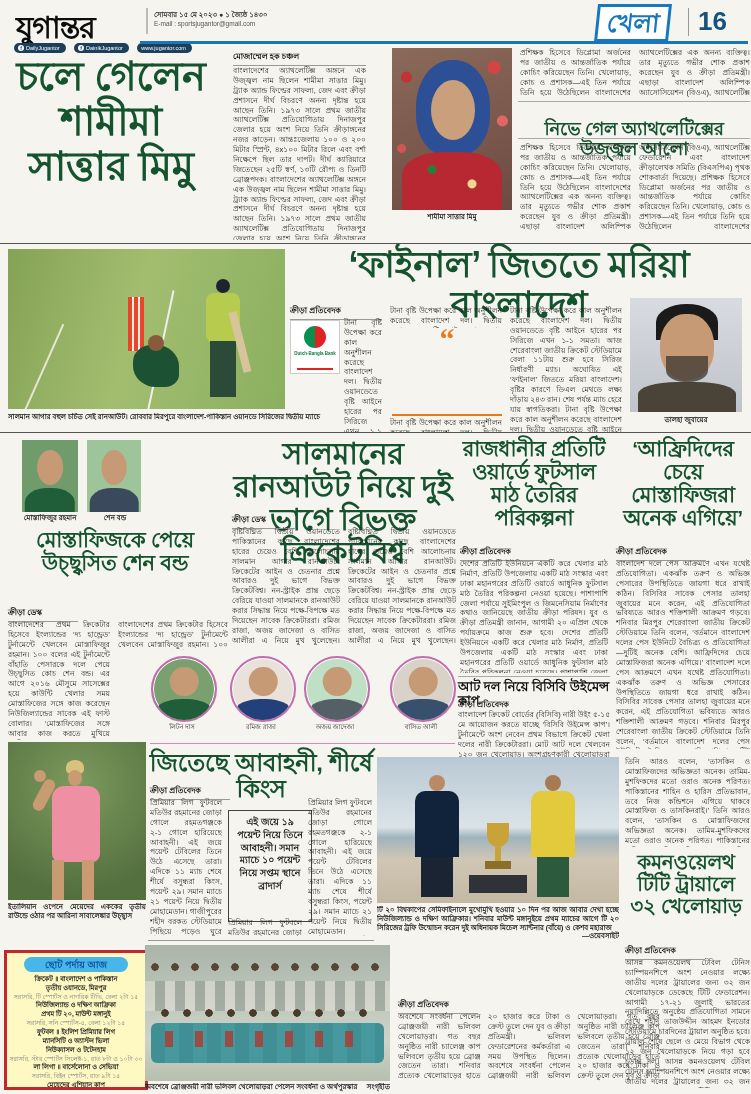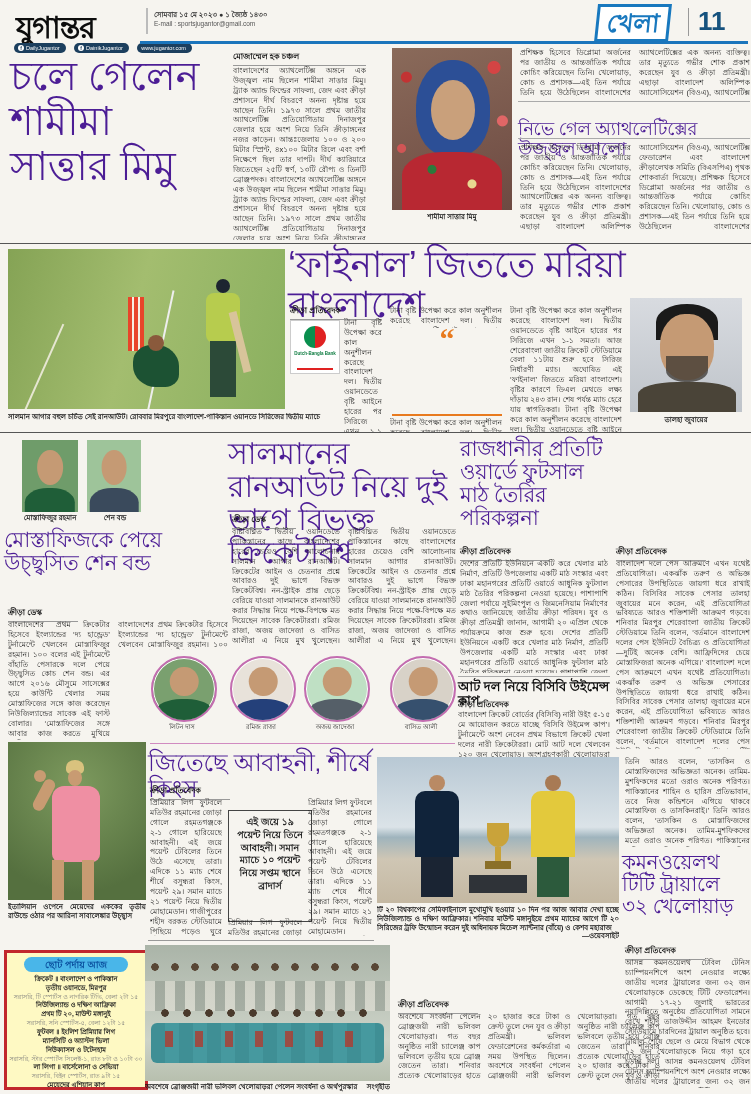--- a/index.html
+++ b/index.html
@@ -1,19 +1,19 @@
 <!DOCTYPE html>
 <html><head>
 <meta charset="utf-8">
 <style>
   html,body{margin:0;padding:0;background:#888;}
   #page{position:relative;width:751px;height:1094px;background:#f6f4ef;margin:0 auto;
         font-family:"Liberation Sans",sans-serif;overflow:hidden;color:#1b1b1b;}
   .abs{position:absolute;}
-  .hl{font-weight:normal;color:#4c1d95;line-height:1.1;letter-spacing:-.3px;}
+  .hl{font-weight:bold;color:#14532d;text-align:center;line-height:1.1;letter-spacing:-.3px;}
   .body-txt{font-size:7.5px;line-height:1.32;text-align:justify;color:#1c1c1c;overflow:hidden;}
   .cols2{column-count:2;column-gap:8px;}
   .cols3{column-count:3;column-gap:7px;}
   .byline{font-size:8px;font-weight:bold;color:#111;border-bottom:1px solid #999;padding-bottom:2px;}
   .caption{font-size:7px;font-weight:bold;color:#1a1a1a;line-height:1.25;overflow:hidden;}
   .photo{position:absolute;overflow:hidden;background:#ccc;}
   .rule{position:absolute;background:#555;height:1px;}
   .person{position:absolute;overflow:hidden;background:var(--bg,#aab);}
   .person i{position:absolute;left:50%;top:14%;width:46%;height:48%;transform:translateX(-50%);
             border-radius:50%;background:#c59a74;}
@@ -38,21 +38,21 @@
     <span class="badge"><span class="fb">f</span><span>DailyJugantor</span></span>
     <span class="badge"><span class="fb">f</span><span>DainikJugantor</span></span>
     <span class="badge"><span>www.jugantor.com</span></span>
   </div>
   <div class="abs" style="left:146px;top:8px;width:2px;height:26px;background:#bbb;"></div>
   <div class="abs" style="left:154px;top:9px;font-size:7px;font-weight:bold;color:#333;">সোমবার ১৫ মে ২০২৩ ● ১ জ্যৈষ্ঠ ১৪৩০</div>
   <div class="abs" style="left:154px;top:20px;font-size:6.5px;color:#555;">E-mail : sportsjugantor@gmail.com</div>
   <div class="abs" style="left:596px;top:4px;transform:skewX(-6deg);border:3px solid #1878be;background:#fff;
        color:#1878be;font-weight:900;font-size:25px;padding:0 8px;line-height:32px;">খেলা</div>
   <div class="abs" style="left:688px;top:8px;width:1px;height:28px;background:#999;"></div>
-  <div class="abs" style="left:698px;top:6px;font-size:26px;font-weight:bold;color:#16527e;">11</div>
+  <div class="abs" style="left:698px;top:6px;font-size:26px;font-weight:bold;color:#16527e;">16</div>
   <div class="abs" style="left:140px;top:41px;width:608px;height:3px;background:#1b75bc;"></div>
 
   <div class="abs hl" style="left:10px;top:54px;width:202px;font-size:40px;line-height:1.12;">চলে গেলেন শামীমা সাত্তার মিমু</div>
   <div class="abs byline" style="left:233px;top:50px;width:133px;">মোজাম্মেল হক চঞ্চল</div>
   <div class="abs body-txt" style="left:233px;top:66px;width:133px;height:174px;">বাংলাদেশের অ্যাথলেটিক্স অঙ্গনে এক উজ্জ্বল নাম ছিলেন শামীমা সাত্তার মিমু। ট্র্যাক অ্যান্ড ফিল্ডের সাফল্য, জেদ এবং ক্রীড়া প্রশাসনে দীর্ঘ বিচরণে অনন্য দৃষ্টান্ত হয়ে আছেন তিনি। ১৯৭৩ সালে প্রথম জাতীয় অ্যাথলেটিক্স প্রতিযোগিতায় দিনাজপুর জেলার হয়ে অংশ নিয়ে তিনি ক্রীড়াঙ্গনের নজর কাড়েন। আন্তঃজেলায় ১০০ ও ২০০ মিটার স্প্রিন্ট, ৪x১০০ মিটার রিলে এবং বর্শা নিক্ষেপে ছিল তার দাপট। দীর্ঘ ক্যারিয়ারে জিতেছেন ২৫টি স্বর্ণ, ১৩টি রৌপ্য ও তিনটি ব্রোঞ্জপদক। বাংলাদেশের অ্যাথলেটিক্স অঙ্গনে এক উজ্জ্বল নাম ছিলেন শামীমা সাত্তার মিমু। ট্র্যাক অ্যান্ড ফিল্ডের সাফল্য, জেদ এবং ক্রীড়া প্রশাসনে দীর্ঘ বিচরণে অনন্য দৃষ্টান্ত হয়ে আছেন তিনি। ১৯৭৩ সালে প্রথম জাতীয় অ্যাথলেটিক্স প্রতিযোগিতায় দিনাজপুর জেলার হয়ে অংশ নিয়ে তিনি ক্রীড়াঙ্গনের নজর কাড়েন। আন্তঃজেলায় ১০০ ও ২০০ মিটার স্প্রিন্ট, ৪x১০০ মিটার রিলে এবং বর্শা নিক্ষেপে ছিল তার দাপট। দীর্ঘ ক্যারিয়ারে জিতেছেন ২৫টি স্বর্ণ, ১৩টি রৌপ্য ও তিনটি ব্রোঞ্জপদক। বাংলাদেশের অ্যাথলেটিক্স অঙ্গনে এক উজ্জ্বল নাম ছিলেন শামীমা সাত্তার মিমু। ট্র্যাক অ্যান্ড ফিল্ডের সাফল্য, জেদ এবং ক্রীড়া প্রশাসনে দীর্ঘ বিচরণে অনন্য দৃষ্টান্ত হয়ে আছেন তিনি। ১৯৭৩ সালে প্রথম জাতীয় অ্যাথলেটিক্স প্রতিযোগিতায় দিনাজপুর জেলার হয়ে অংশ নিয়ে তিনি ক্রীড়াঙ্গনের নজর কাড়েন। আন্তঃজেলায় ১০০ ও ২০০ মিটার স্প্রিন্ট, ৪x১০০ মিটার রিলে এবং বর্শা নিক্ষেপে ছিল তার দাপট। দীর্ঘ ক্যারিয়ারে জিতেছেন ২৫টি স্বর্ণ, ১৩টি রৌপ্য ও তিনটি ব্রোঞ্জপদক।</div>
 
   <div class="photo" style="left:392px;top:48px;width:120px;height:162px;
        background:radial-gradient(circle at 12% 18%,#c23333 0 5px,transparent 6px),
                   radial-gradient(circle at 85% 12%,#d44444 0 6px,transparent 7px),
                   radial-gradient(circle at 92% 45%,#e06666 0 5px,transparent 6px),
@@ -161,20 +161,21 @@
   <div class="rule" style="left:150px;top:743px;width:305px;background:#d08ac0;"></div>
 
   <div class="abs hl" style="left:460px;top:437px;width:148px;font-size:21px;">রাজধানীর প্রতিটি ওয়ার্ডে ফুটসাল মাঠ তৈরির পরিকল্পনা</div>
   <div class="abs byline" style="left:460px;top:545px;width:90px;">ক্রীড়া প্রতিবেদক</div>
   <div class="abs body-txt" style="left:460px;top:559px;width:148px;height:114px;">দেশের প্রতিটি ইউনিয়নে একটি করে খেলার মাঠ নির্মাণ, প্রতিটি উপজেলায় একটি মাঠ সংস্কার এবং ঢাকা মহানগরের প্রতিটি ওয়ার্ডে আধুনিক ফুটসাল মাঠ তৈরির পরিকল্পনা নেওয়া হয়েছে। পাশাপাশি জেলা পর্যায়ে সুইমিংপুল ও জিমনেসিয়াম নির্মাণের কথাও জানিয়েছে জাতীয় ক্রীড়া পরিষদ। যুব ও ক্রীড়া প্রতিমন্ত্রী জানান, আগামী ২০ এপ্রিল থেকে পর্যায়ক্রমে কাজ শুরু হবে। দেশের প্রতিটি ইউনিয়নে একটি করে খেলার মাঠ নির্মাণ, প্রতিটি উপজেলায় একটি মাঠ সংস্কার এবং ঢাকা মহানগরের প্রতিটি ওয়ার্ডে আধুনিক ফুটসাল মাঠ তৈরির পরিকল্পনা নেওয়া হয়েছে। পাশাপাশি জেলা পর্যায়ে সুইমিংপুল ও জিমনেসিয়াম নির্মাণের কথাও জানিয়েছে জাতীয় ক্রীড়া পরিষদ। যুব ও ক্রীড়া প্রতিমন্ত্রী জানান, আগামী ২০ এপ্রিল থেকে পর্যায়ক্রমে কাজ শুরু হবে। দেশের প্রতিটি ইউনিয়নে একটি করে খেলার মাঠ নির্মাণ, প্রতিটি উপজেলায় একটি মাঠ সংস্কার এবং ঢাকা মহানগরের প্রতিটি ওয়ার্ডে আধুনিক ফুটসাল মাঠ তৈরির পরিকল্পনা নেওয়া হয়েছে। পাশাপাশি জেলা পর্যায়ে সুইমিংপুল ও জিমনেসিয়াম নির্মাণের কথাও জানিয়েছে জাতীয় ক্রীড়া পরিষদ। যুব ও ক্রীড়া প্রতিমন্ত্রী জানান, আগামী ২০ এপ্রিল থেকে পর্যায়ক্রমে কাজ শুরু হবে।</div>
   <div class="rule" style="left:458px;top:676px;width:152px;background:#aaa;"></div>
   <div class="abs" style="left:458px;top:680px;width:152px;font-size:13px;font-weight:bold;color:#0d0d0d;line-height:1.1;">আট দল নিয়ে বিসিবি উইমেন্স কাপ</div>
   <div class="abs byline" style="left:458px;top:698px;width:90px;border-bottom:none;">ক্রীড়া প্রতিবেদক</div>
   <div class="abs body-txt" style="left:458px;top:710px;width:152px;height:58px;">বাংলাদেশ ক্রিকেট বোর্ডের (বিসিবি) নারী উইং ৫-১৫ মে আয়োজন করতে যাচ্ছে ‘বিসিবি উইমেন্স কাপ’। টুর্নামেন্টে অংশ নেবেন প্রথম বিভাগে ক্রিকেট খেলা দলের নারী ক্রিকেটাররা। মোট আট দলে খেলবেন ১২০ জন খেলোয়াড়। অংশগ্রহণকারী খেলোয়াড়রা পুরো টুর্নামেন্টের জন্য পাবেন ২৫ হাজার টাকা করে। পারফরম্যান্সের ভিত্তিতে বিভিন্ন ক্যাটাগরিতে থাকছে পুরস্কার। বাংলাদেশ ক্রিকেট বোর্ডের (বিসিবি) নারী উইং ৫-১৫ মে আয়োজন করতে যাচ্ছে ‘বিসিবি উইমেন্স কাপ’। টুর্নামেন্টে অংশ নেবেন প্রথম বিভাগে ক্রিকেট খেলা দলের নারী ক্রিকেটাররা। মোট আট দলে খেলবেন ১২০ জন খেলোয়াড়। অংশগ্রহণকারী খেলোয়াড়রা পুরো টুর্নামেন্টের জন্য পাবেন ২৫ হাজার টাকা করে। পারফরম্যান্সের ভিত্তিতে বিভিন্ন ক্যাটাগরিতে থাকছে পুরস্কার।</div>
 
+  <div class="abs hl" style="left:616px;top:437px;width:134px;font-size:21px;">‘আফ্রিদিদের চেয়ে মোস্তাফিজরা অনেক এগিয়ে’</div>
   <div class="abs byline" style="left:616px;top:545px;width:90px;">ক্রীড়া প্রতিবেদক</div>
   <div class="abs body-txt" style="left:616px;top:559px;width:134px;height:190px;">বাংলাদেশ দলে পেস আক্রমণে এখন যথেষ্ট প্রতিযোগিতা। একঝাঁক তরুণ ও অভিজ্ঞ পেসারের উপস্থিতিতে জায়গা ধরে রাখাই কঠিন। বিসিবির সাবেক পেসার তালহা জুবায়ের মনে করেন, এই প্রতিযোগিতা ভবিষ্যতে আরও শক্তিশালী আক্রমণ গড়বে। শনিবার মিরপুর শেরেবাংলা জাতীয় ক্রিকেট স্টেডিয়ামে তিনি বলেন, ‘বর্তমানে বাংলাদেশ দলের পেস ইউনিটে বৈচিত্র্য ও প্রতিযোগিতা—দুটিই অনেক বেশি। আফ্রিদিদের চেয়ে মোস্তাফিজরা অনেক এগিয়ে।’ বাংলাদেশ দলে পেস আক্রমণে এখন যথেষ্ট প্রতিযোগিতা। একঝাঁক তরুণ ও অভিজ্ঞ পেসারের উপস্থিতিতে জায়গা ধরে রাখাই কঠিন। বিসিবির সাবেক পেসার তালহা জুবায়ের মনে করেন, এই প্রতিযোগিতা ভবিষ্যতে আরও শক্তিশালী আক্রমণ গড়বে। শনিবার মিরপুর শেরেবাংলা জাতীয় ক্রিকেট স্টেডিয়ামে তিনি বলেন, ‘বর্তমানে বাংলাদেশ দলের পেস ইউনিটে বৈচিত্র্য ও প্রতিযোগিতা—দুটিই অনেক বেশি। আফ্রিদিদের চেয়ে মোস্তাফিজরা অনেক এগিয়ে।’ বাংলাদেশ দলে পেস আক্রমণে এখন যথেষ্ট প্রতিযোগিতা। একঝাঁক তরুণ ও অভিজ্ঞ পেসারের উপস্থিতিতে জায়গা ধরে রাখাই কঠিন। বিসিবির সাবেক পেসার তালহা জুবায়ের মনে করেন, এই প্রতিযোগিতা ভবিষ্যতে আরও শক্তিশালী আক্রমণ গড়বে। শনিবার মিরপুর শেরেবাংলা জাতীয় ক্রিকেট স্টেডিয়ামে তিনি বলেন, ‘বর্তমানে বাংলাদেশ দলের পেস ইউনিটে বৈচিত্র্য ও প্রতিযোগিতা—দুটিই অনেক বেশি। আফ্রিদিদের চেয়ে মোস্তাফিজরা অনেক এগিয়ে।’</div>
 
   <div class="abs hl" style="left:148px;top:750px;width:226px;font-size:24px;">জিতেছে আবাহনী, শীর্ষে কিংস</div>
   <div class="abs byline" style="left:150px;top:784px;width:80px;">ক্রীড়া প্রতিবেদক</div>
   <div class="abs body-txt" style="left:150px;top:798px;width:72px;height:138px;">প্রিমিয়ার লিগ ফুটবলে মতিউর রহমানের জোড়া গোলে রহমতগঞ্জকে ২-১ গোলে হারিয়েছে আবাহনী। এই জয়ে পয়েন্ট টেবিলের তিনে উঠে এসেছে তারা। এদিকে ১১ ম্যাচ শেষে শীর্ষে বসুন্ধরা কিংস, পয়েন্ট ২৯। সমান ম্যাচে ২১ পয়েন্ট নিয়ে দ্বিতীয় মোহামেডান। গাজীপুরের শহীদ বরকত স্টেডিয়ামে পিছিয়ে পড়েও ঘুরে দাঁড়িয়ে জিতেছে আরামবাগ। প্রিমিয়ার লিগ ফুটবলে মতিউর রহমানের জোড়া গোলে রহমতগঞ্জকে ২-১ গোলে হারিয়েছে আবাহনী। এই জয়ে পয়েন্ট টেবিলের তিনে উঠে এসেছে তারা। এদিকে ১১ ম্যাচ শেষে শীর্ষে বসুন্ধরা কিংস, পয়েন্ট ২৯। সমান ম্যাচে ২১ পয়েন্ট নিয়ে দ্বিতীয় মোহামেডান। গাজীপুরের শহীদ বরকত স্টেডিয়ামে পিছিয়ে পড়েও ঘুরে দাঁড়িয়ে জিতেছে আরামবাগ। প্রিমিয়ার লিগ ফুটবলে মতিউর রহমানের জোড়া গোলে রহমতগঞ্জকে ২-১ গোলে হারিয়েছে আবাহনী। এই জয়ে পয়েন্ট টেবিলের তিনে উঠে এসেছে তারা। এদিকে ১১ ম্যাচ শেষে শীর্ষে বসুন্ধরা কিংস, পয়েন্ট ২৯। সমান ম্যাচে ২১ পয়েন্ট নিয়ে দ্বিতীয় মোহামেডান। গাজীপুরের শহীদ বরকত স্টেডিয়ামে পিছিয়ে পড়েও ঘুরে দাঁড়িয়ে জিতেছে আরামবাগ।</div>
   <div class="abs" style="left:228px;top:810px;width:72px;height:100px;border:1px solid #444;padding:5px;
        font-size:9.5px;font-weight:bold;text-align:center;line-height:1.35;color:#222;background:#f6f4ef;overflow:hidden;">এই জয়ে ১৯ পয়েন্ট নিয়ে তিনে আবাহনী। সমান ম্যাচে ১০ পয়েন্ট নিয়ে সপ্তম স্থানে ব্রাদার্স</div>
   <div class="abs body-txt" style="left:228px;top:918px;width:74px;height:18px;">প্রিমিয়ার লিগ ফুটবলে মতিউর রহমানের জোড়া গোলে রহমতগঞ্জকে ২-১ গোলে হারিয়েছে আবাহনী। এই জয়ে পয়েন্ট টেবিলের তিনে উঠে এসেছে তারা। এদিকে ১১ ম্যাচ শেষে শীর্ষে বসুন্ধরা কিংস, পয়েন্ট ২৯। সমান ম্যাচে ২১ পয়েন্ট নিয়ে দ্বিতীয় মোহামেডান। গাজীপুরের শহীদ বরকত স্টেডিয়ামে পিছিয়ে পড়েও ঘুরে দাঁড়িয়ে জিতেছে আরামবাগ।</div>
   <div class="abs body-txt" style="left:308px;top:798px;width:64px;height:138px;">প্রিমিয়ার লিগ ফুটবলে মতিউর রহমানের জোড়া গোলে রহমতগঞ্জকে ২-১ গোলে হারিয়েছে আবাহনী। এই জয়ে পয়েন্ট টেবিলের তিনে উঠে এসেছে তারা। এদিকে ১১ ম্যাচ শেষে শীর্ষে বসুন্ধরা কিংস, পয়েন্ট ২৯। সমান ম্যাচে ২১ পয়েন্ট নিয়ে দ্বিতীয় মোহামেডান। গাজীপুরের শহীদ বরকত স্টেডিয়ামে পিছিয়ে পড়েও ঘুরে দাঁড়িয়ে জিতেছে আরামবাগ। প্রিমিয়ার লিগ ফুটবলে মতিউর রহমানের জোড়া গোলে রহমতগঞ্জকে ২-১ গোলে হারিয়েছে আবাহনী। এই জয়ে পয়েন্ট টেবিলের তিনে উঠে এসেছে তারা। এদিকে ১১ ম্যাচ শেষে শীর্ষে বসুন্ধরা কিংস, পয়েন্ট ২৯। সমান ম্যাচে ২১ পয়েন্ট নিয়ে দ্বিতীয় মোহামেডান। গাজীপুরের শহীদ বরকত স্টেডিয়ামে পিছিয়ে পড়েও ঘুরে দাঁড়িয়ে জিতেছে আরামবাগ। প্রিমিয়ার লিগ ফুটবলে মতিউর রহমানের জোড়া গোলে রহমতগঞ্জকে ২-১ গোলে হারিয়েছে আবাহনী। এই জয়ে পয়েন্ট টেবিলের তিনে উঠে এসেছে তারা। এদিকে ১১ ম্যাচ শেষে শীর্ষে বসুন্ধরা কিংস, পয়েন্ট ২৯। সমান ম্যাচে ২১ পয়েন্ট নিয়ে দ্বিতীয় মোহামেডান। গাজীপুরের শহীদ বরকত স্টেডিয়ামে পিছিয়ে পড়েও ঘুরে দাঁড়িয়ে জিতেছে আরামবাগ।</div>

